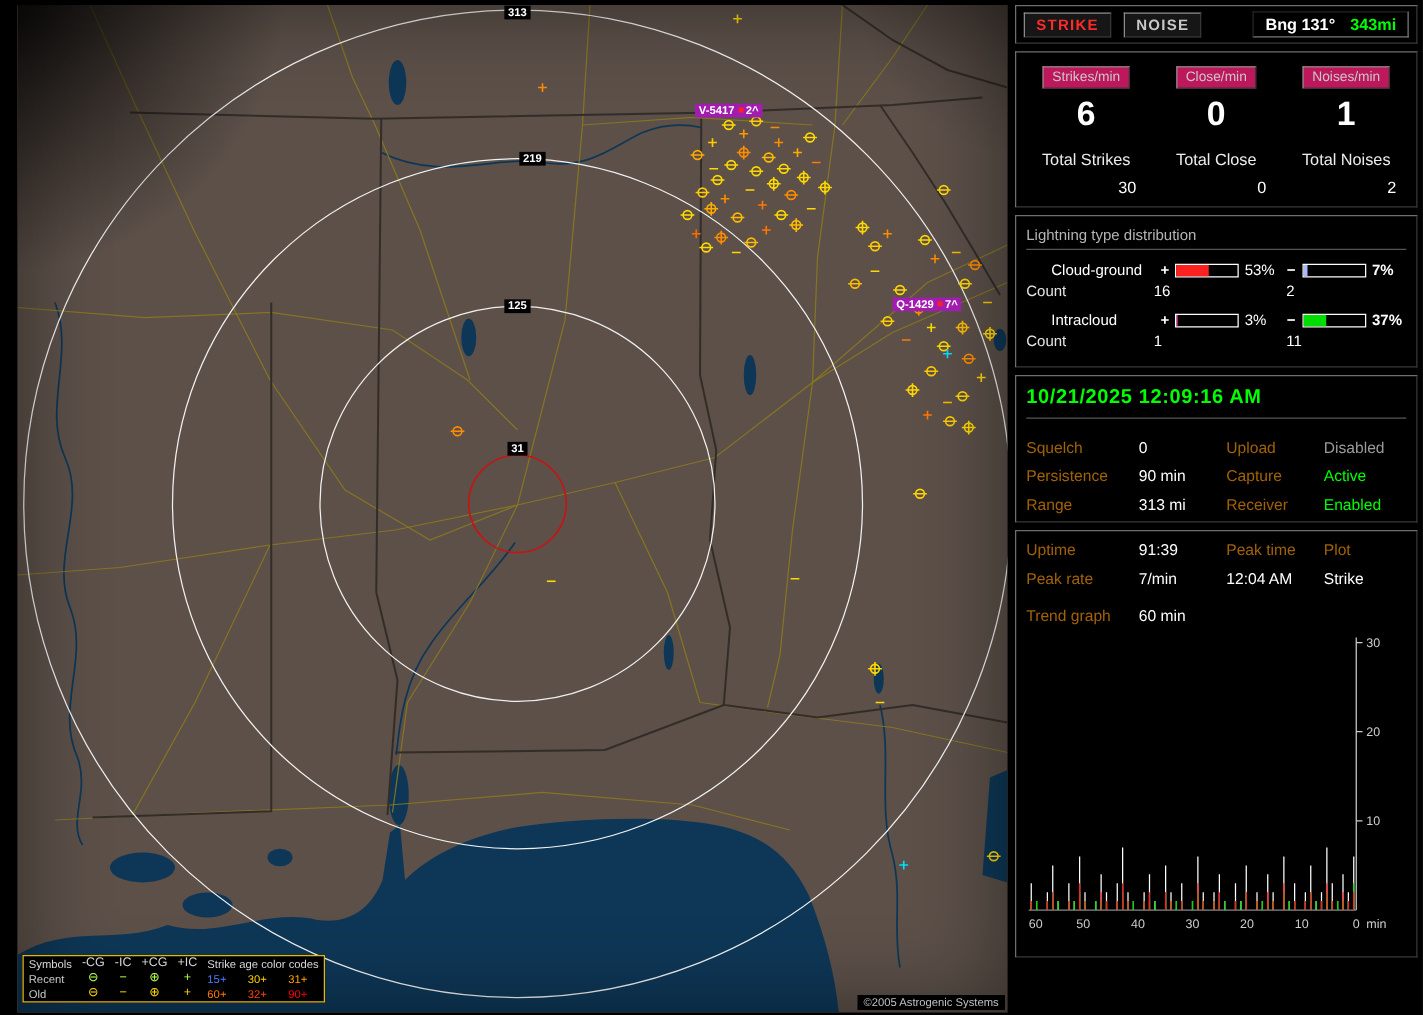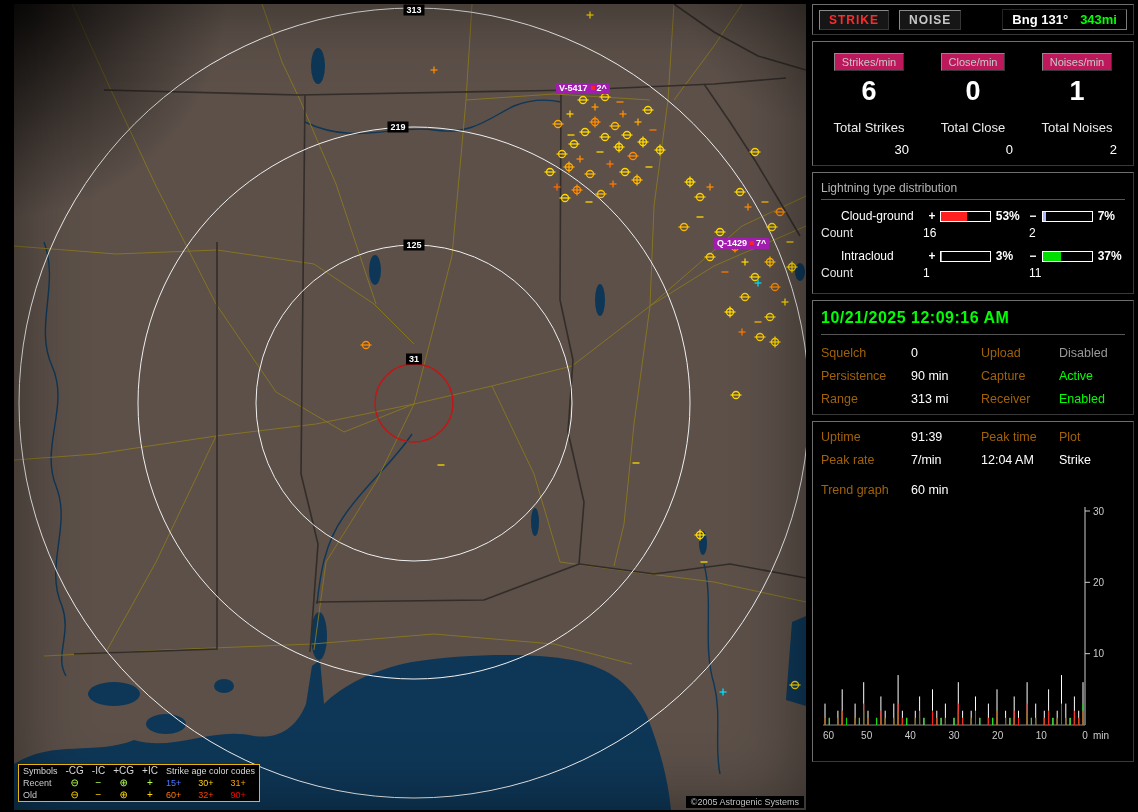--- a/index.html
+++ b/index.html
@@ -56,29 +56,29 @@
   .total-val { font-size:13px; color:#fff; margin-top:7px; text-align:right; padding-right:12px; }
 
   .dist-sec { padding:8px 8px 4px 8px; height:142px; }
   .dist-title { color:#b4b4b4; font-size:12px; border-bottom:1px solid #565656; padding-bottom:4px; margin-bottom:9px; }
   .dist-row { display:flex; align-items:center; font-size:12px; color:#fff; margin:3px 0; }
   .dist-label { width:88px; font-weight:normal;margin-left:20px; }
   .sign { width:10px; text-align:center; font-weight:bold; }
   .sign2 { width:12px; text-align:center; font-weight:bold; }
   .bar { width:52px; height:11px; border:1px solid #fff; background:#000; margin:0 3px; }
   .bar-fill { height:100%; }
-  .pct { width:34px; font-weight:bold; padding-left:2px; }
+  .pct { width:34px; font-weight:normal; padding-left:2px; }
   .pct2 { width:30px; font-weight:bold; padding-left:2px; }
   .count-row { display:grid; grid-template-columns:88px 106px auto; font-size:12px; color:#fff; margin:1px 0 9px 0; }
   .count-row .cl { color:#e4e4e4; }
   .count-row .cv { padding-left:14px; }
 
   .clock-sec { padding:8px; height:118px; }
   .clock { color:var(--green,#00ff00); font-size:16px; font-weight:bold; letter-spacing:.5px;
-           border-bottom:1px solid #565656; padding-bottom:7px; margin-bottom:11px; }
+           border-bottom:1px solid #565656; padding-bottom:7px; margin-bottom:16px; }
   .grid4 { display:grid; grid-template-columns:90px 70px 78px auto; row-gap:9px; font-size:12.5px; }
   .k { color:#a16207; } .v { color:#fff; }
   .state-on { color:var(--green,#00ff00); }
   .state-off { color:#9a9a9a; }
 
   .status-sec { flex:1; padding:8px; margin-bottom:0; }
   .trend-row { margin-top:16px; display:grid; grid-template-columns:90px auto; font-size:12.5px; }
   .chart-wrap { margin-top:8px; }
 </style>
 </head>
@@ -486,21 +486,21 @@
           <td class="sym" style="color: rgb(255, 216, 0);">+</td>
           <td style="color: rgb(255, 120, 0);">60+</td>
           <td style="color: rgb(255, 64, 0);">32+</td>
           <td style="color: rgb(255, 0, 0);">90+</td>
         </tr>
       </tbody>
         </table>
     </div>
     <div class="copyright">©2005 Astrogenic Systems</div>
   <div class="ring-label" style="left: 400px; top: 241px;">125</div>
-      <div class="ring-label" style="left: 384px; top: 123px;">219</div>
+      <div class="ring-label" style="left: 412px; top: 123px;">219</div>
       <div class="ring-label" style="left: 400px; top: 6px;">313</div>
       <div class="ring-label" style="left: 400px; top: 355px;">31</div>
       <div class="station-label" style="left: 542px; top: 79px;"><span>V-5417</span><span class="dot"></span><span>2^</span></div>
       <div class="station-label" style="left: 700px; top: 234px;"><span>Q-1429</span><span class="dot"></span><span>7^</span></div>
     </div>
 
   <div class="panel">
 
     <div class="sec header-sec">
       <button class="btn strike-btn">STRIKE</button>

